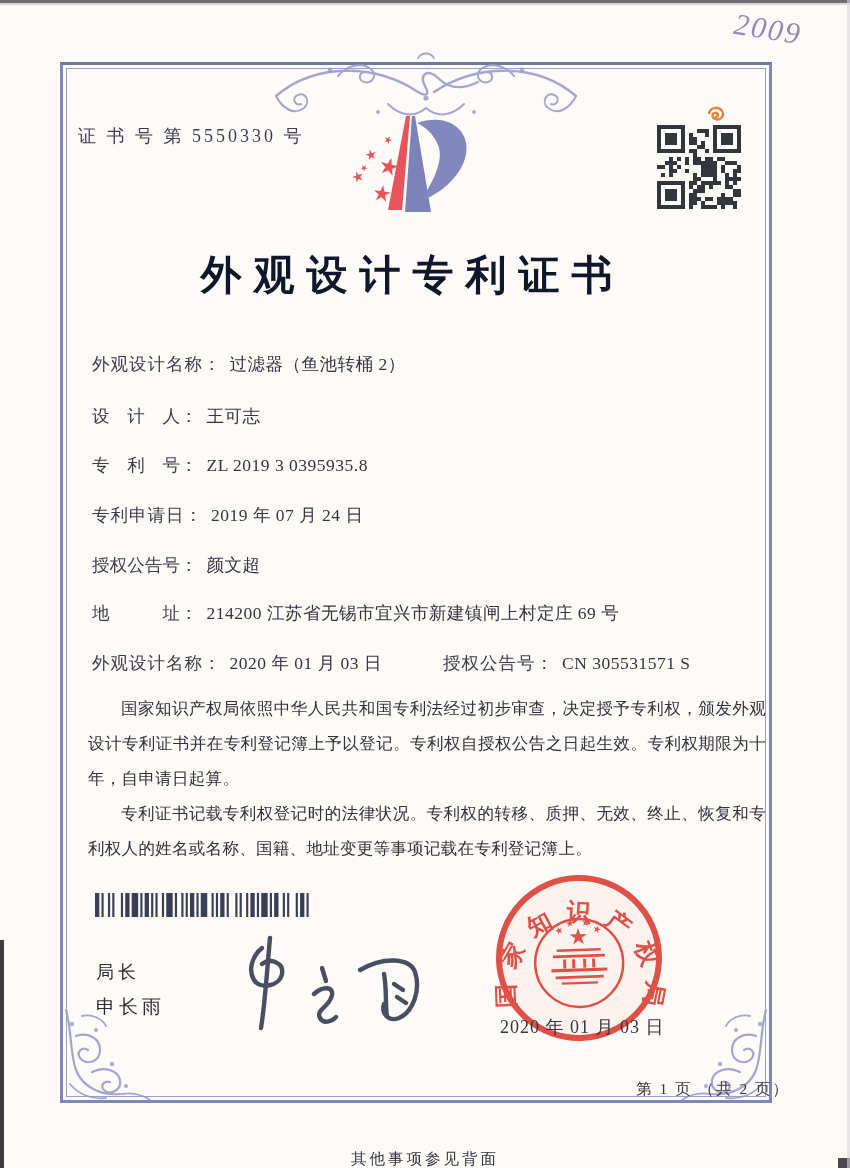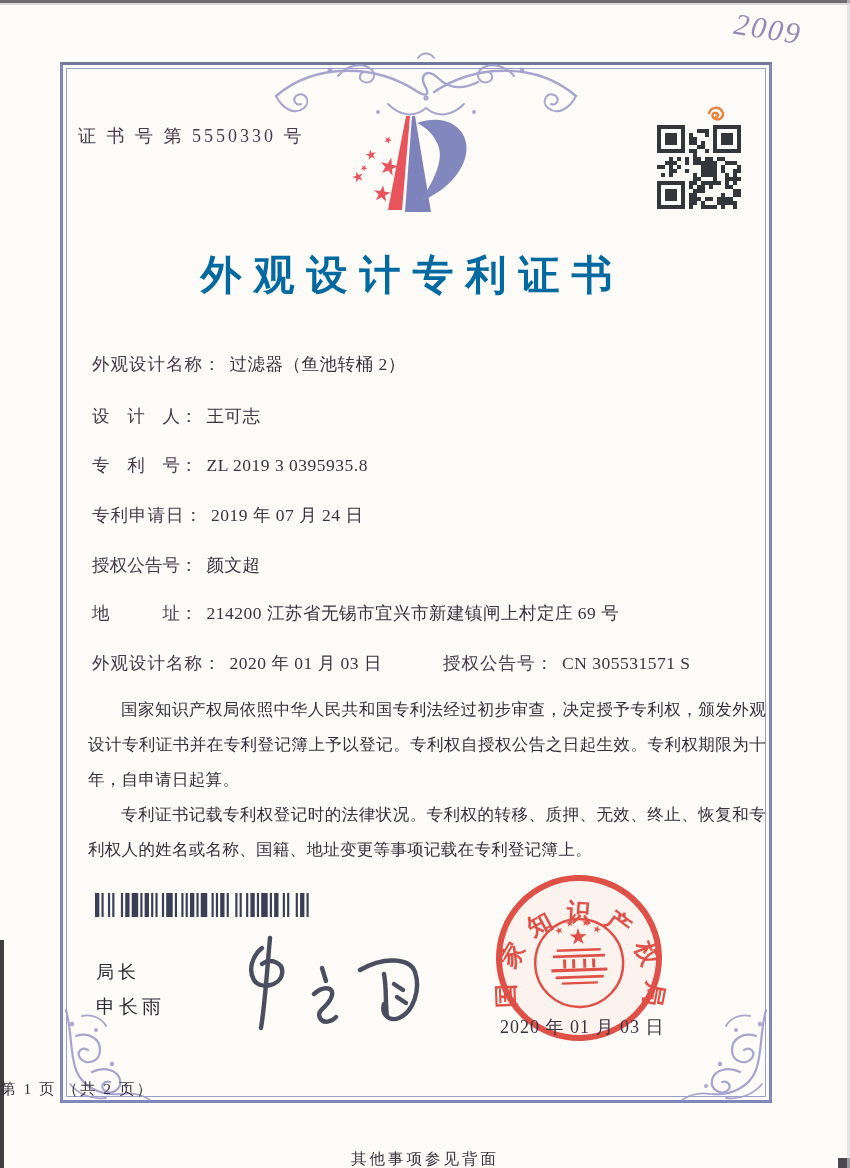--- a/index.html
+++ b/index.html
@@ -35,44 +35,44 @@
   }
   .hand-note {
     position:absolute; left:734px; top:12px; font-size:30px; color:#897daf;
     font-style:italic; transform:rotate(9deg); letter-spacing:2px; opacity:.9;
   }
   .logo-wrap { position:absolute; left:332px; top:104px; width:182px; height:136px; }
   .qr-wrap   { position:absolute; left:657px; top:125px; width:84px; height:84px; }
   .ink-mark  { position:absolute; left:706px; top:104px; width:22px; height:18px; }
   .doc-title {
     position:absolute; left:0; top:248px; width:813px; text-align:center;
-    font-size:41px; font-weight:bold; color:#0369a1; letter-spacing:12px;
+    font-size:41px; font-weight:bold; color:#0f172a; letter-spacing:12px;
     text-indent:12px; white-space:nowrap;
   }
   .fields { position:absolute; left:92px; top:0; width:676px; }
   .frow { position:absolute; left:0; white-space:nowrap; font-size:17.5px; color:#463a4a; }
   .frow .lbl  { display:inline-block; letter-spacing:1px; vertical-align:top; }
   .frow .lblj { display:inline-block; width:88px; text-align:justify; text-align-last:justify; vertical-align:top; }
   .frow .val  { color:#3b323f; letter-spacing:.5px; margin-left:9px; }
   .frow .pair2 { position:absolute; left:343px; top:0; white-space:nowrap;margin-left:8px; }
   .body-text {
     position:absolute; left:88px; top:692px; width:678px; font-size:16.5px;
     line-height:35px; color:#342f3a; text-align:justify; letter-spacing:.3px;
   }
-  .body-text p { text-indent:2em; }
+  .body-text p { text-indent:2em;font-family:Liberation Mono, monospace; }
   .barcode-wrap { position:absolute; left:95px; top:893px; width:218px; height:24px; }
   .sig-title { position:absolute; left:96px; top:960px;  font-size:18px; color:#2e2a34; letter-spacing:4px; }
   .sig-name  { position:absolute; left:96px; top:994px;  font-size:19px; color:#2e2a34; letter-spacing:4px; }
   .autograph { position:absolute; left:226px; top:928px; width:210px; height:106px; }
   .seal-wrap { position:absolute; left:488px; top:867px; width:182px; height:182px; transform:rotate(-2deg); }
   .seal-date {
     position:absolute; left:500px; top:1015px; width:178px; font-size:18px;
     color:#3a333f; letter-spacing:1px; white-space:nowrap;
   }
-  .page-no  { position:absolute; left:0; top:1079px; width:790px; text-align:left; font-size:15.5px; color:#3a333f; letter-spacing:2px; }
+  .page-no  { position:absolute; left:0; top:1079px; width:790px; text-align:right; font-size:15.5px; color:#3a333f; letter-spacing:2px; }
   .back-note{ position:absolute; left:0; top:1128px; width:850px; text-align:center; font-size:15.5px; color:#3a333f; letter-spacing:3px;margin-top:21px; }
 </style>
 </head>
 <body>
 
 <div id="page">
 
   <div class="scan-top"></div>
   <div class="scan-top2"></div>
   <div class="scan-left"></div>

